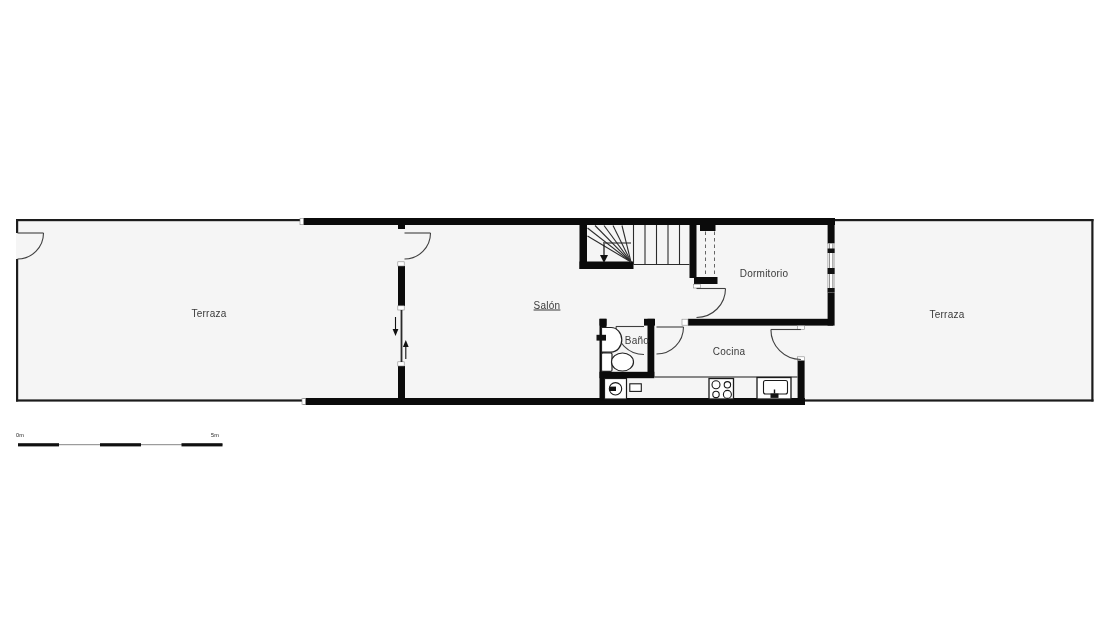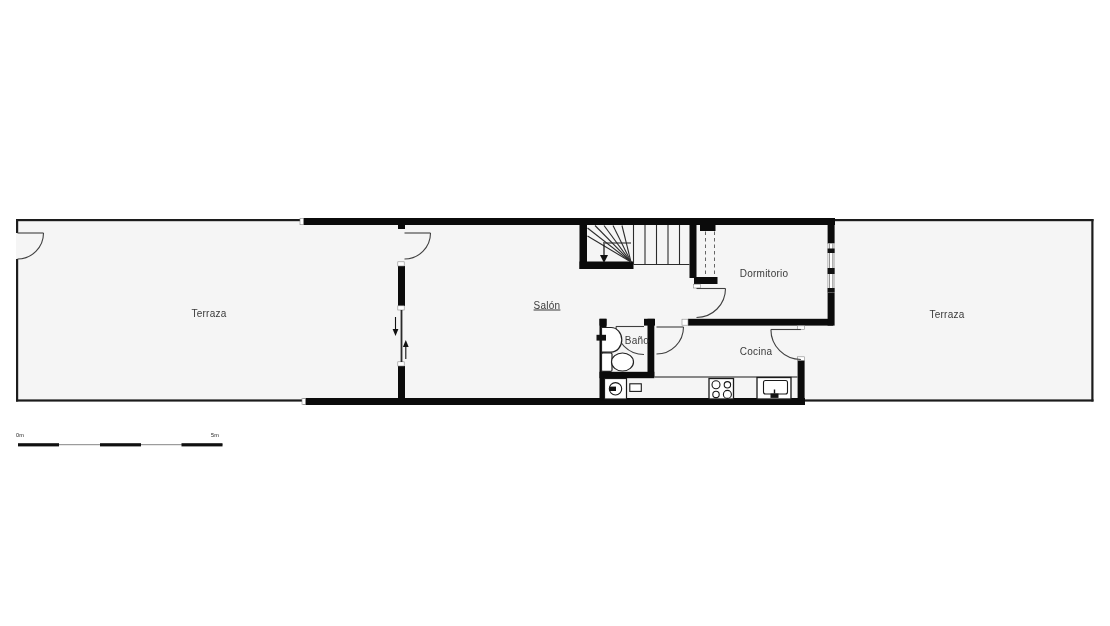--- a/index.html
+++ b/index.html
@@ -174,19 +174,19 @@
       <rect x="18" y="443.2" width="41" height="3.2" fill="#111"></rect>
       <rect x="100" y="443.2" width="41" height="3.2" fill="#111"></rect>
       <rect x="181.5" y="443.2" width="41" height="3.2" fill="#111"></rect>
     </g>
   </svg>
 
   <span class="room-label" style="left: 209px; top: 313px;">Terraza</span>
   <span class="room-label" style="left: 547px; top: 305px; text-decoration: underline;">Salón</span>
   <span class="room-label" style="left: 764px; top: 273px;">Dormitorio</span>
   <span class="room-label" style="left: 631px; top: 340px; margin-left: 6px;">Baño</span>
-  <span class="room-label" style="left: 729px; top: 351px; margin-left: 27px;">Cocina</span>
+  <span class="room-label" style="left: 729px; top: 351px;">Cocina</span>
   <span class="room-label" style="left: 947px; top: 314px;">Terraza</span>
 
   <span class="scale-label" style="left:16px;top:432px;">0m</span>
   <span class="scale-label" style="left:211px;top:432px;">5m</span>
 
 </div>
 
 </body></html>

